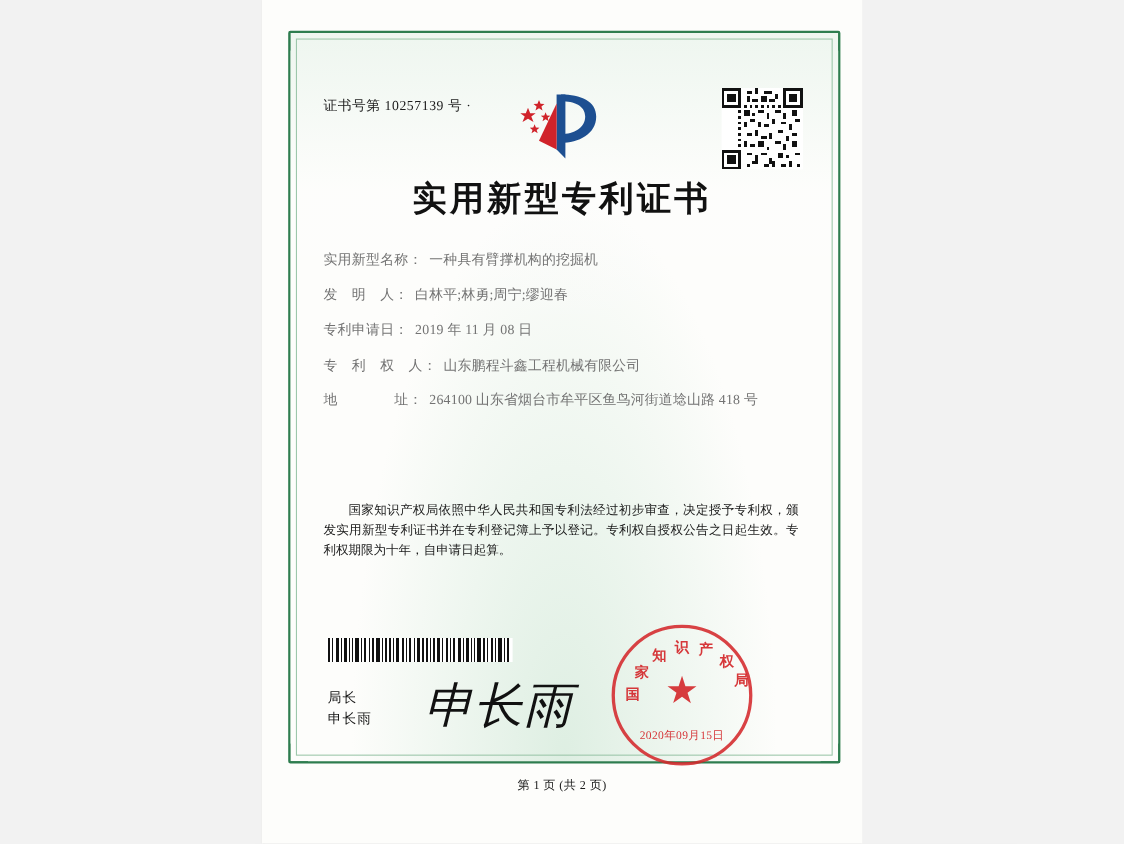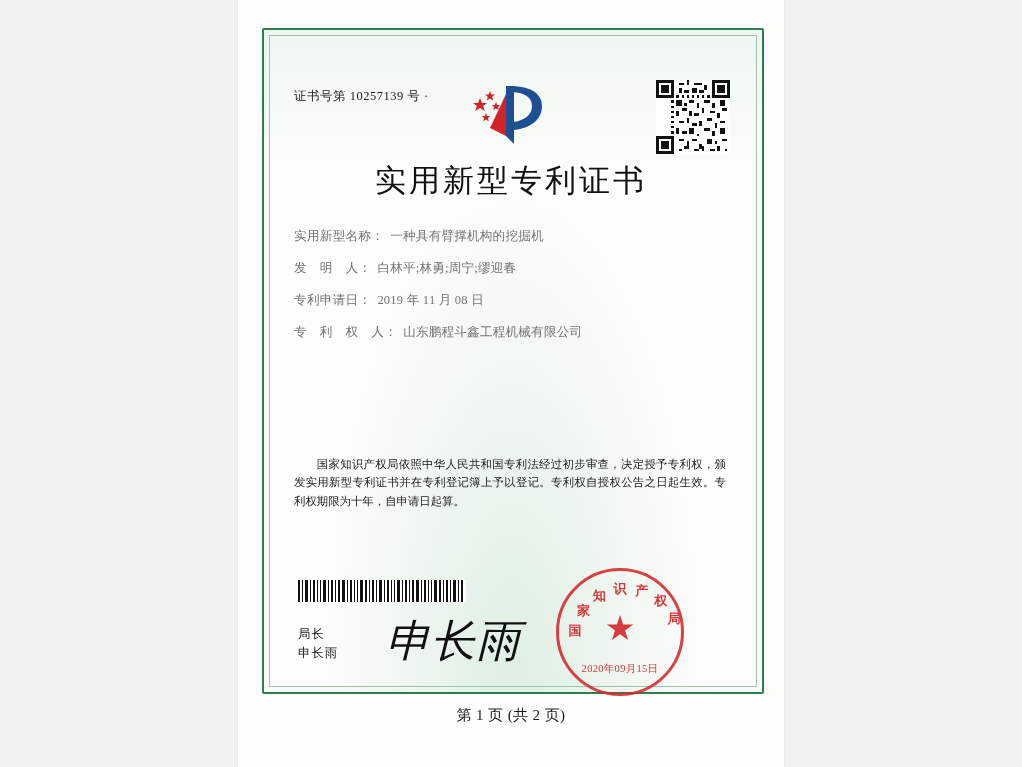--- a/index.html
+++ b/index.html
@@ -85,21 +85,21 @@
     background-color: #fff;
   }
 
   .title {
     position: absolute;
     left: 0;
     right: 0;
     top: 160px;
     text-align: center;
     font-size: 31px;
-    font-weight: normal;
+    font-weight: bold;
     letter-spacing: 3px;
     color: #111;
     font-family: "DejaVu Serif", "Liberation Serif", serif;
   }
 
   .fields {
     position: absolute;
     left: 56px;
     top: 228px;
     width: 430px;
@@ -224,21 +224,21 @@
     white-space: nowrap;
     opacity: .92;
     letter-spacing: .3px;
   }
 
   .page-no {
     position: absolute;
     left: 0; right: 0;
     top: 706px;
     text-align: center;
-    font-size: 15px;
+    font-size: 11px;
     color: #1a1a1a;
     letter-spacing: .4px;
   }
   .footnote {
     position: absolute;
     left: 0; right: 0;
     top: 740px;
     text-align: center;
     font-size: 11.5px;
     color: #1a1a1a;
@@ -380,20 +380,24 @@
         <span class="field-value">白林平;林勇;周宁;缪迎春</span>
       </div>
       <div class="field-row">
         <span class="field-label">专利申请日：</span>
         <span class="field-value">2019 年 11 月 08 日</span>
       </div>
       <div class="field-row">
         <span class="field-label">专　利　权　人：</span>
         <span class="field-value">山东鹏程斗鑫工程机械有限公司</span>
       </div>
+      <div class="field-row">
+        <span class="field-label">地　　　　址：</span>
+        <span class="field-value">264100 山东省烟台市牟平区鱼鸟河街道埝山路 418 号</span>
+      </div>
     </div>
 
     <div class="paragraphs">
       <p>国家知识产权局依照中华人民共和国专利法经过初步审查，决定授予专利权，颁发实用新型专利证书并在专利登记簿上予以登记。专利权自授权公告之日起生效。专利权期限为十年，自申请日起算。</p>
     </div>
 
     <div class="barcode">
       <svg viewBox="0 0 170 22" width="170" height="22" shape-rendering="crispEdges" aria-hidden="true">
         <rect width="170" height="22" fill="#ffffff"></rect>
         <g fill="#111111">

